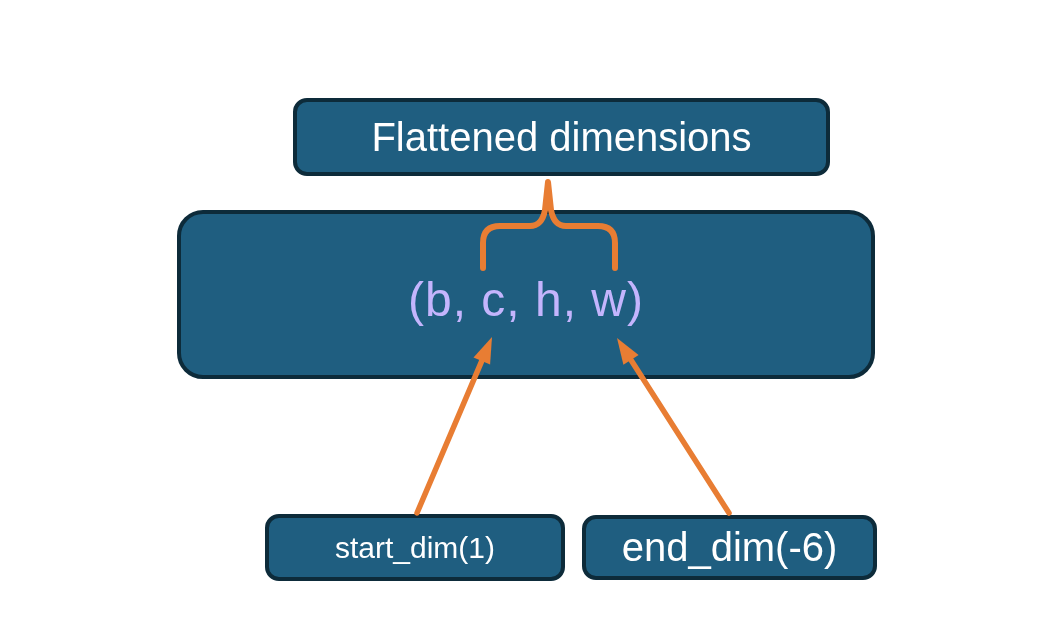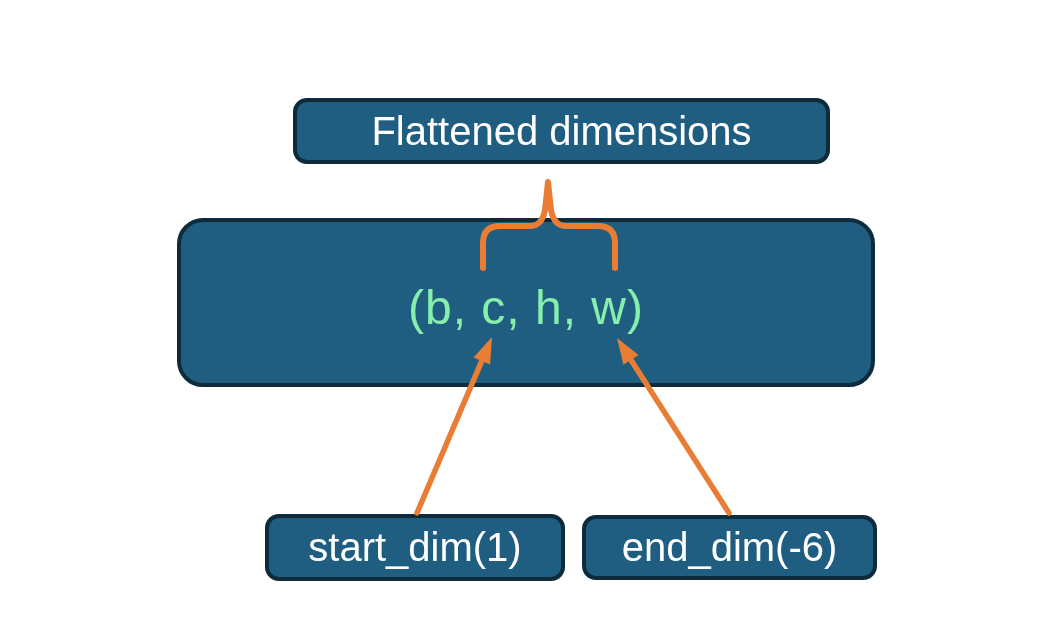--- a/index.html
+++ b/index.html
@@ -26,21 +26,21 @@
     display: flex;
     align-items: center;
     justify-content: center;
     text-align: center;
     white-space: nowrap;
   }
   .node-title {
     left: 293px;
     top: 98px;
     width: 537px;
-    height: 66px;
+    height: 78px;
     border-radius: 14px;
     font-size: 40px;
   }
   .node-tensor {
     left: 177px;
     top: 210px;
     width: 698px;
     height: 169px;
     border-radius: 26px;
     font-size: 48px;
@@ -49,21 +49,21 @@
   .node-tensor span {
     position: relative;
     top: 5px;
   }
   .node-start {
     left: 265px;
     top: 514px;
     width: 300px;
     height: 67px;
     border-radius: 14px;
-    font-size: 40px;
+    font-size: 30px;
   }
   .node-end {
     left: 582px;
     top: 515px;
     width: 295px;
     height: 65px;
     border-radius: 14px;
     font-size: 40px;
   }
   .overlay {
@@ -78,21 +78,21 @@
 </style>
 </head>
 <body style="background: rgb(255, 255, 255);">
 
 <div class="canvas">
 
   <div class="node node-title" style="background: rgb(31, 94, 128); border-color: rgb(13, 43, 58); color: rgb(255, 255, 255);">
     <span>Flattened dimensions</span>
   </div>
 
-  <div class="node node-tensor" style="background: rgb(31, 94, 128); border-color: rgb(13, 43, 58); color: #86efac; margin-top: 8px;">
+  <div class="node node-tensor" style="background: rgb(31, 94, 128); border-color: rgb(13, 43, 58); color: #c4b5fd;">
     <span>(b, c, h, w)</span>
   </div>
 
   <div class="node node-start" style="background: rgb(31, 94, 128); border-color: rgb(13, 43, 58); color: rgb(255, 255, 255);">
     <span>start_dim(1)</span>
   </div>
 
   <div class="node node-end" style="background: rgb(31, 94, 128); border-color: rgb(13, 43, 58); color: rgb(255, 255, 255);">
     <span>end_dim(-6)</span>
   </div>

